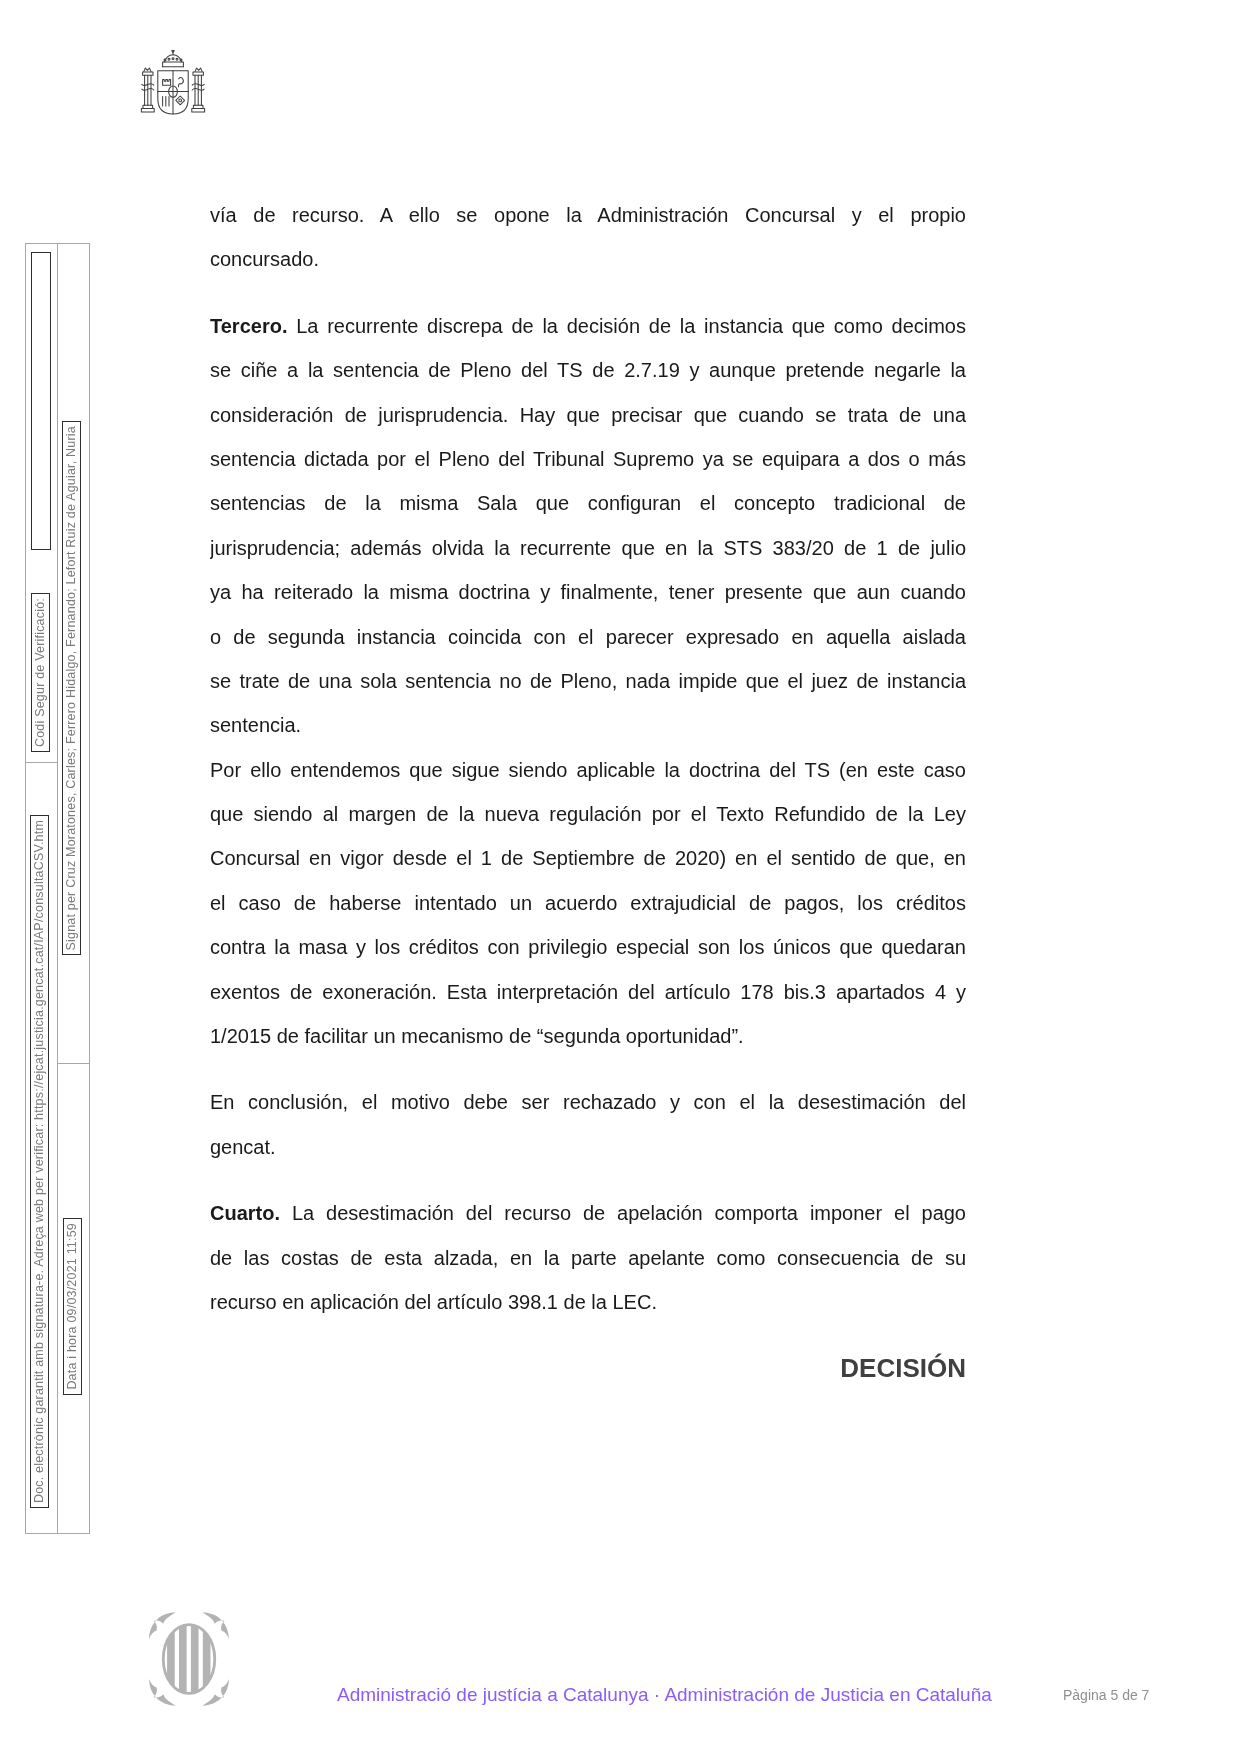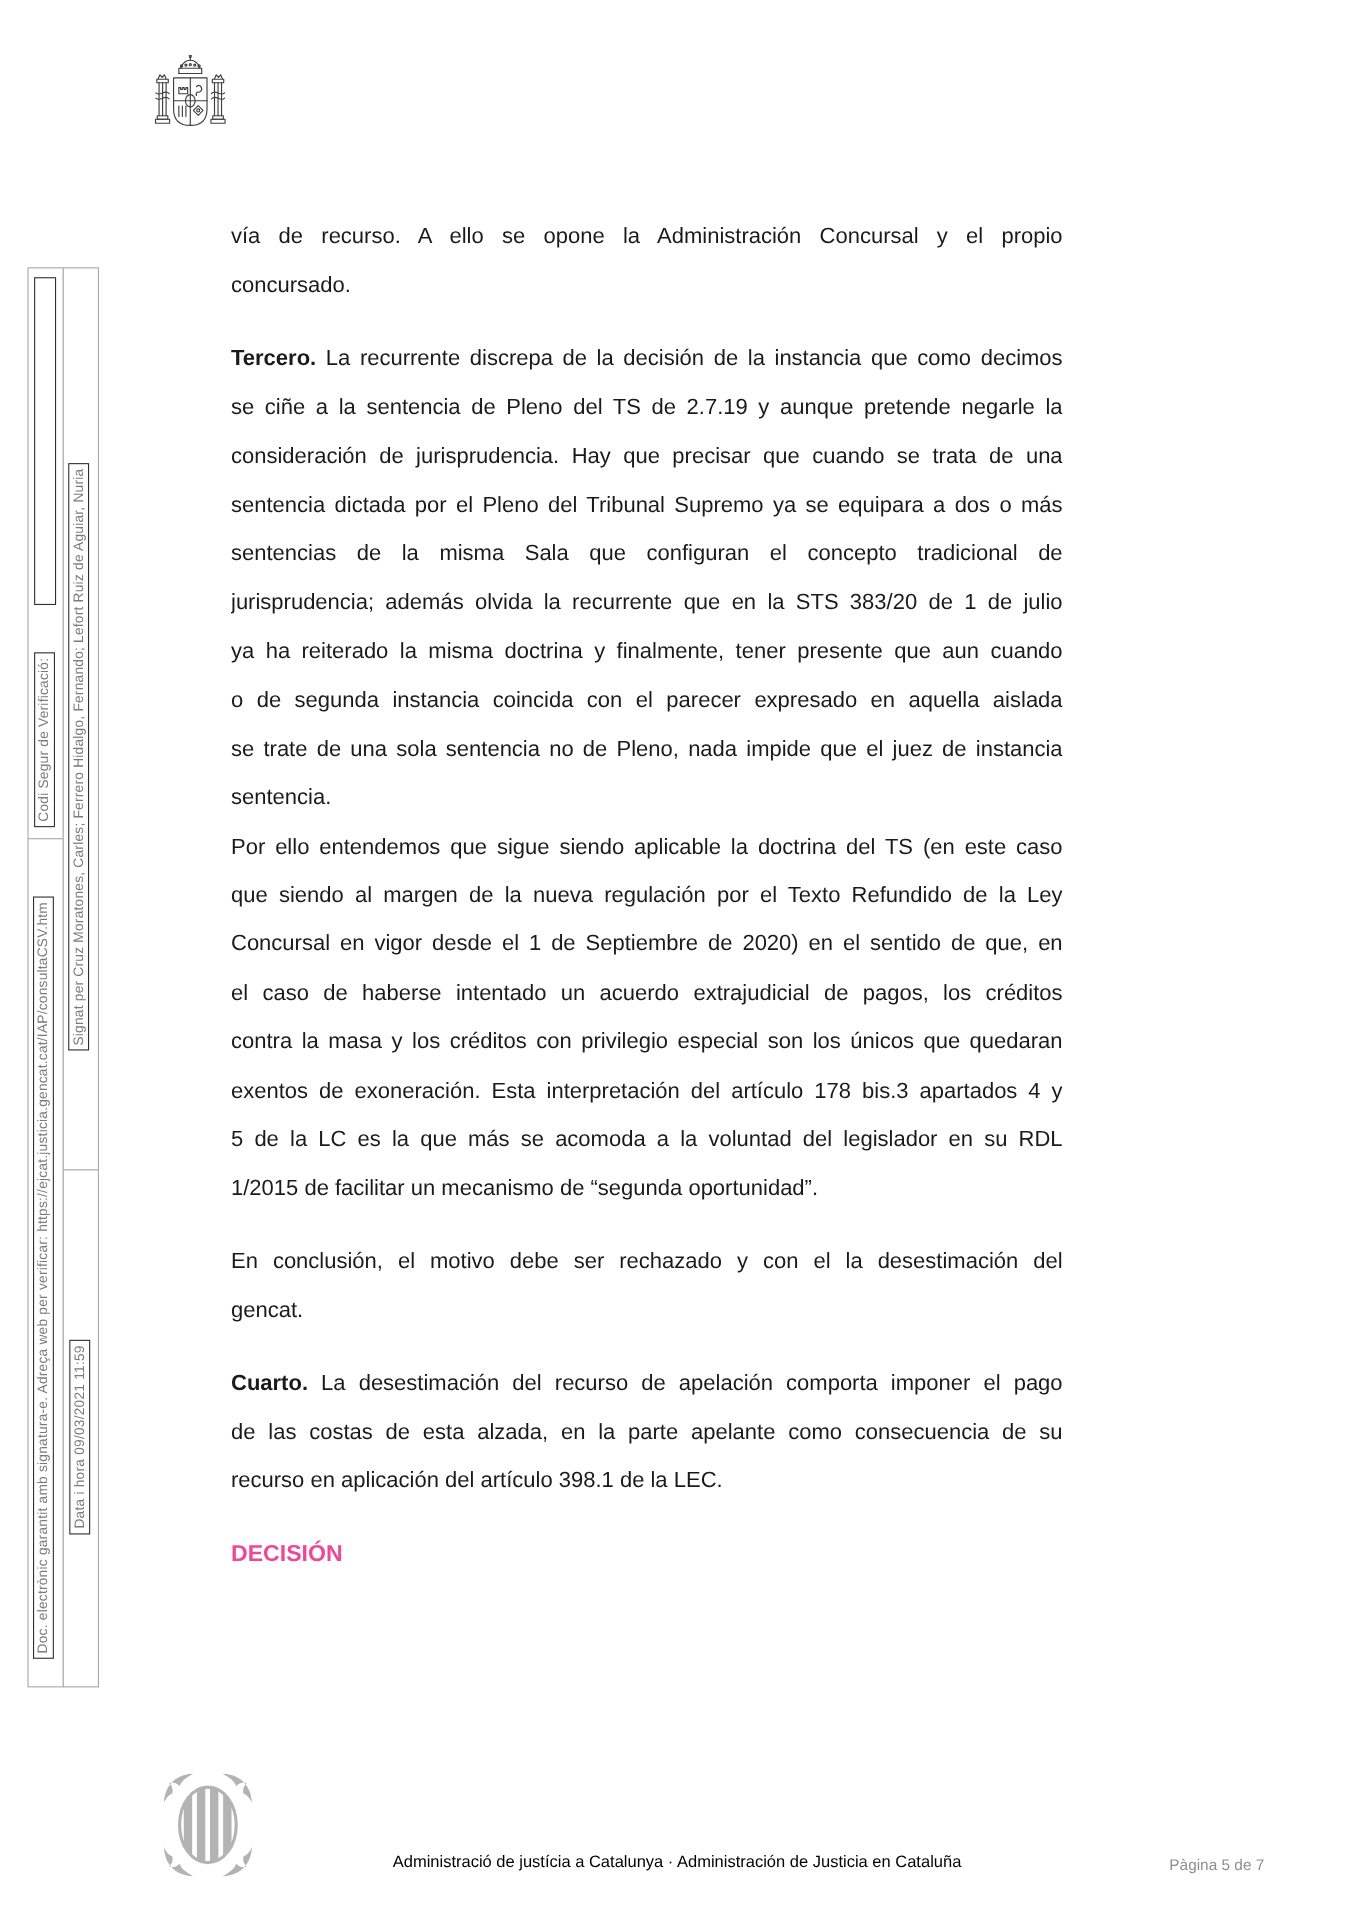--- a/index.html
+++ b/index.html
@@ -6,35 +6,35 @@
   .page{position:relative;width:1240px;height:1754px;background:#ffffff;overflow:hidden;
         font-family:"Liberation Sans","DejaVu Sans",sans-serif;}
 
   
   .doc-body{position:absolute;left:210px;top:193px;width:756px;color:#1a1a1a;font-size:20px;}
   .para{margin:0;}
   .para.gap{margin-top:22px;}
   .line{height:44.4px;line-height:44.4px;text-align:justify;text-align-last:justify;text-justify:inter-word;overflow:hidden;}
   .line.last{text-align-last:left;}
   .lead{font-weight:700;}
-  .doc-heading{margin-top:22px;font-weight:700;font-size:21px;line-height:44.4px;color:#ec4899;}
+  .doc-heading{margin-top:22px;font-weight:700;font-size:26px;line-height:44.4px;color:#404040;text-align:right;}
 
   
   .cell{position:absolute;border:1px solid #a8a8a8;background:#fff;box-sizing:border-box;}
   .vbox{position:absolute;border:1px solid #2e2e2e;background:#fff;padding:4px 2px;}
   .vtext{writing-mode:vertical-rl;transform:rotate(180deg);font-size:12.5px;line-height:1.05;
          color:#7b7b7b;letter-spacing:.2px;white-space:nowrap;}
   .vempty{position:absolute;border:1px solid #2e2e2e;background:#fff;}
 
   
   .arms-top{position:absolute;left:133px;top:48px;width:80px;height:92px;}
   .emblem-bottom{position:absolute;left:148px;top:1610px;width:82px;height:98px;}
 
   
-  .footer-admin{position:absolute;left:357px;top:1684px;font-size:15px;color:#000000;}
+  .footer-admin{position:absolute;left:337px;top:1684px;font-size:19px;color:#8b5cf6;}
   .footer-page{position:absolute;left:1063px;top:1687px;font-size:14px;color:#8f8f8f;}
 </style>
 </head>
 <body>
 
 <div class="page">
 
   <svg class="arms-top" viewBox="0 0 100 110" aria-hidden="true">
     <g fill="none" stroke="#3f3f3f" stroke-width="1.3" stroke-linejoin="round" stroke-linecap="round">
 
@@ -117,21 +117,20 @@
         <div class="line">se trate de una sola sentencia no de Pleno, nada impide que el juez de instancia</div>
         <div class="line last">sentencia.</div>
       </div>
       <div class="para">
         <div class="line">Por ello entendemos que sigue siendo aplicable la doctrina del TS (en este caso</div>
         <div class="line">que siendo al margen de la nueva regulación por el Texto Refundido de la Ley</div>
         <div class="line">Concursal en vigor desde el 1 de Septiembre de 2020) en el sentido de que, en</div>
         <div class="line">el caso de haberse intentado un acuerdo extrajudicial de pagos, los créditos</div>
         <div class="line">contra la masa y los créditos con privilegio especial son los únicos que quedaran</div>
         <div class="line">exentos de exoneración. Esta interpretación del artículo 178 bis.3 apartados 4 y</div>
-        <div class="line">5 de la LC es la que más se acomoda a la voluntad del legislador en su RDL</div>
         <div class="line last">1/2015 de facilitar un mecanismo de “segunda oportunidad”.</div>
       </div>
       <div class="para gap">
         <div class="line">En conclusión, el motivo debe ser rechazado y con el la desestimación del</div>
         <div class="line last">gencat.</div>
       </div>
       <div class="para gap">
         <div class="line"><span class="lead">Cuarto.</span> La desestimación del recurso de apelación comporta imponer el pago</div>
         <div class="line">de las costas de esta alzada, en la parte apelante como consecuencia de su</div>
         <div class="line last">recurso en aplicación del artículo 398.1 de la LEC.</div>

